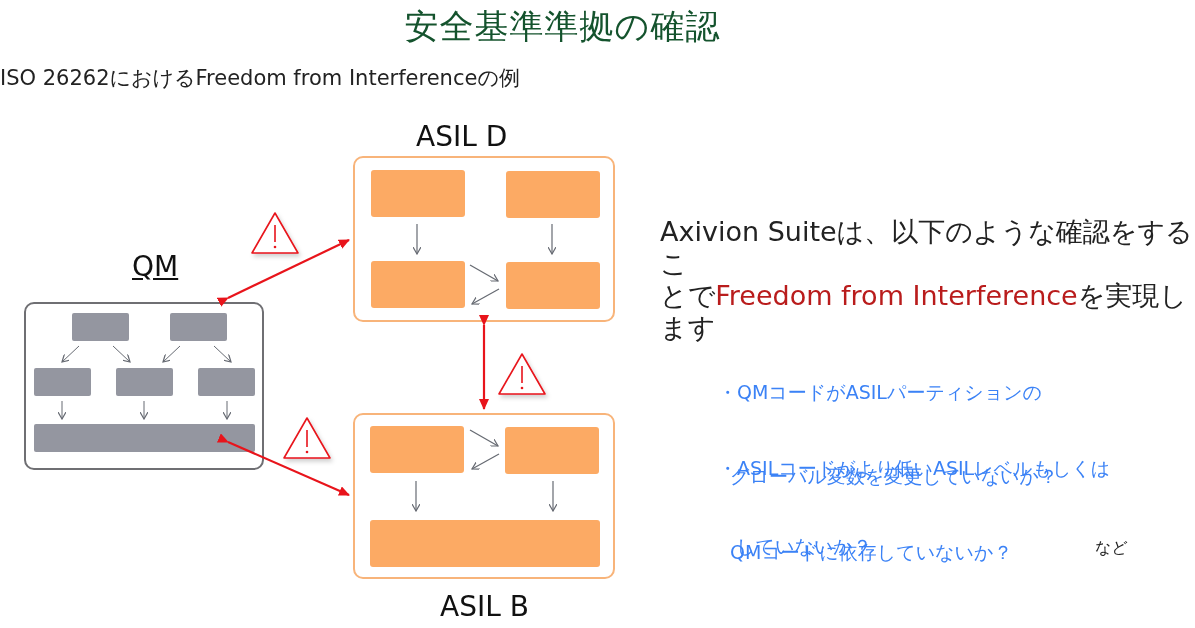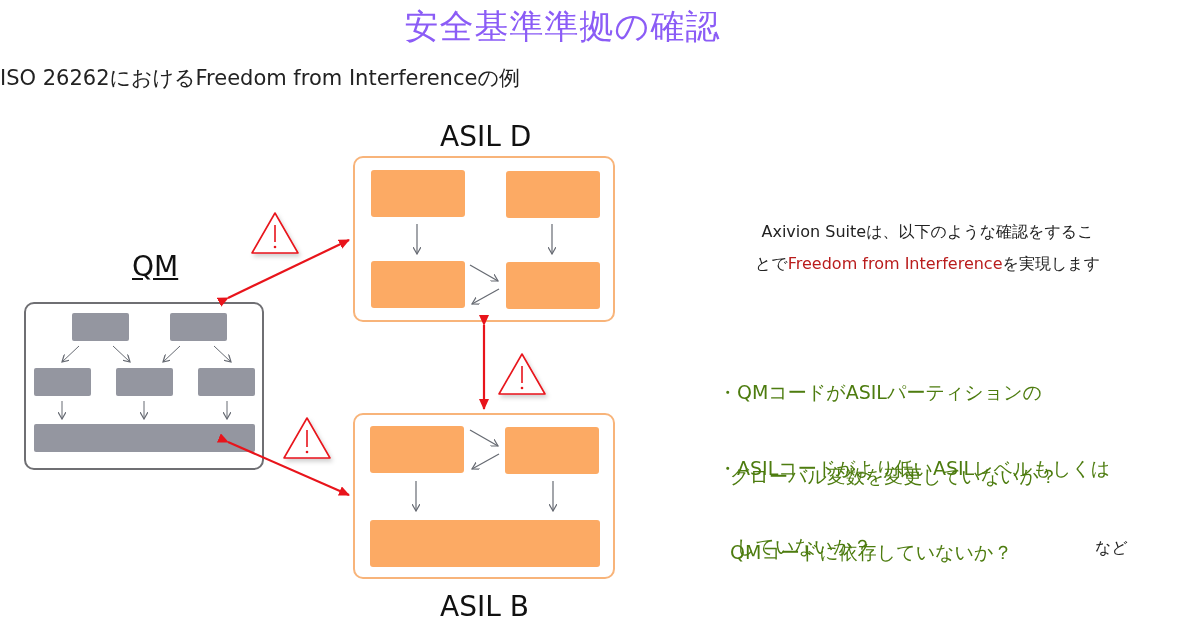--- a/index.html
+++ b/index.html
@@ -1,35 +1,35 @@
 <!DOCTYPE html>
 <html><head>
 <meta charset="utf-8">
 <style>
   html, body { margin: 0; padding: 0; background: #ffffff; }
   body { width: 1195px; height: 628px; position: relative; overflow: hidden;
          font-family: "DejaVu Sans", "Liberation Sans", sans-serif; color: #222; }
   .abs { position: absolute; }
-  .title { left: 0; width: 1125px; top: 4px; text-align: center; font-size: 34px; font-weight: 300; color: #8b5cf6; letter-spacing: 1px; }
+  .title { left: 0; width: 1125px; top: 4px; text-align: center; font-size: 34px; font-weight: 300; color: #14532d; letter-spacing: 1px; }
   .subtitle { left: 0; width: 1120px; top: 64px; text-align: left; font-size: 21px; color: #222; }
   .label { font-size: 28px; color: #111; }
   .qm-label { left: 132px; top: 250px; text-decoration: underline; }
-  .asild-label { left: 440px; top: 120px; }
+  .asild-label { left: 416px; top: 120px; }
   .asilb-label { left: 440px; top: 590px; }
   .box { position: absolute; box-sizing: border-box; border-radius: 8px; }
   .qm-container { left: 24px; top: 302px; width: 240px; height: 168px; border: 2px solid #6f6f73; border-radius: 10px; background: #fff; }
   .asil-container { border: 2px solid #f8b47a; border-radius: 10px; background: #fff; }
   .asild { left: 353px; top: 156px; width: 262px; height: 166px; }
   .asilb { left: 353px; top: 413px; width: 262px; height: 166px; }
   .gray { background: #9496a0; border-radius: 2px; }
   .orange { background: #fcaa64; border-radius: 3px; }
   svg.overlay { position: absolute; left: 0; top: 0; }
-  .desc { left: 660px; top: 216px; width: 535px; font-size: 16px; line-height: 32px; text-align: center; color: #222; }
+  .desc { left: 660px; top: 216px; width: 535px; font-size: 27px; line-height: 32px; color: #222; }
   .desc .red { color: #b91c1c; }
-  .bullet { left: 718px; font-size: 19px; line-height: 28px; color: #4d7c0f; white-space: pre; }
+  .bullet { left: 718px; font-size: 19px; line-height: 28px; color: #3b82f6; white-space: pre; }
   .b1 { top: 322px; }
   .b2 { top: 398px; }
   .b3 { top: 476px; }
   .nado { left: 1095px; top: 538px; font-size: 16px; color: #222; }
 </style>
 </head>
 <body>
 
 <div class="abs title">安全基準準拠の確認</div>
 <div class="abs subtitle">ISO 26262におけるFreedom from Interferenceの例</div>

